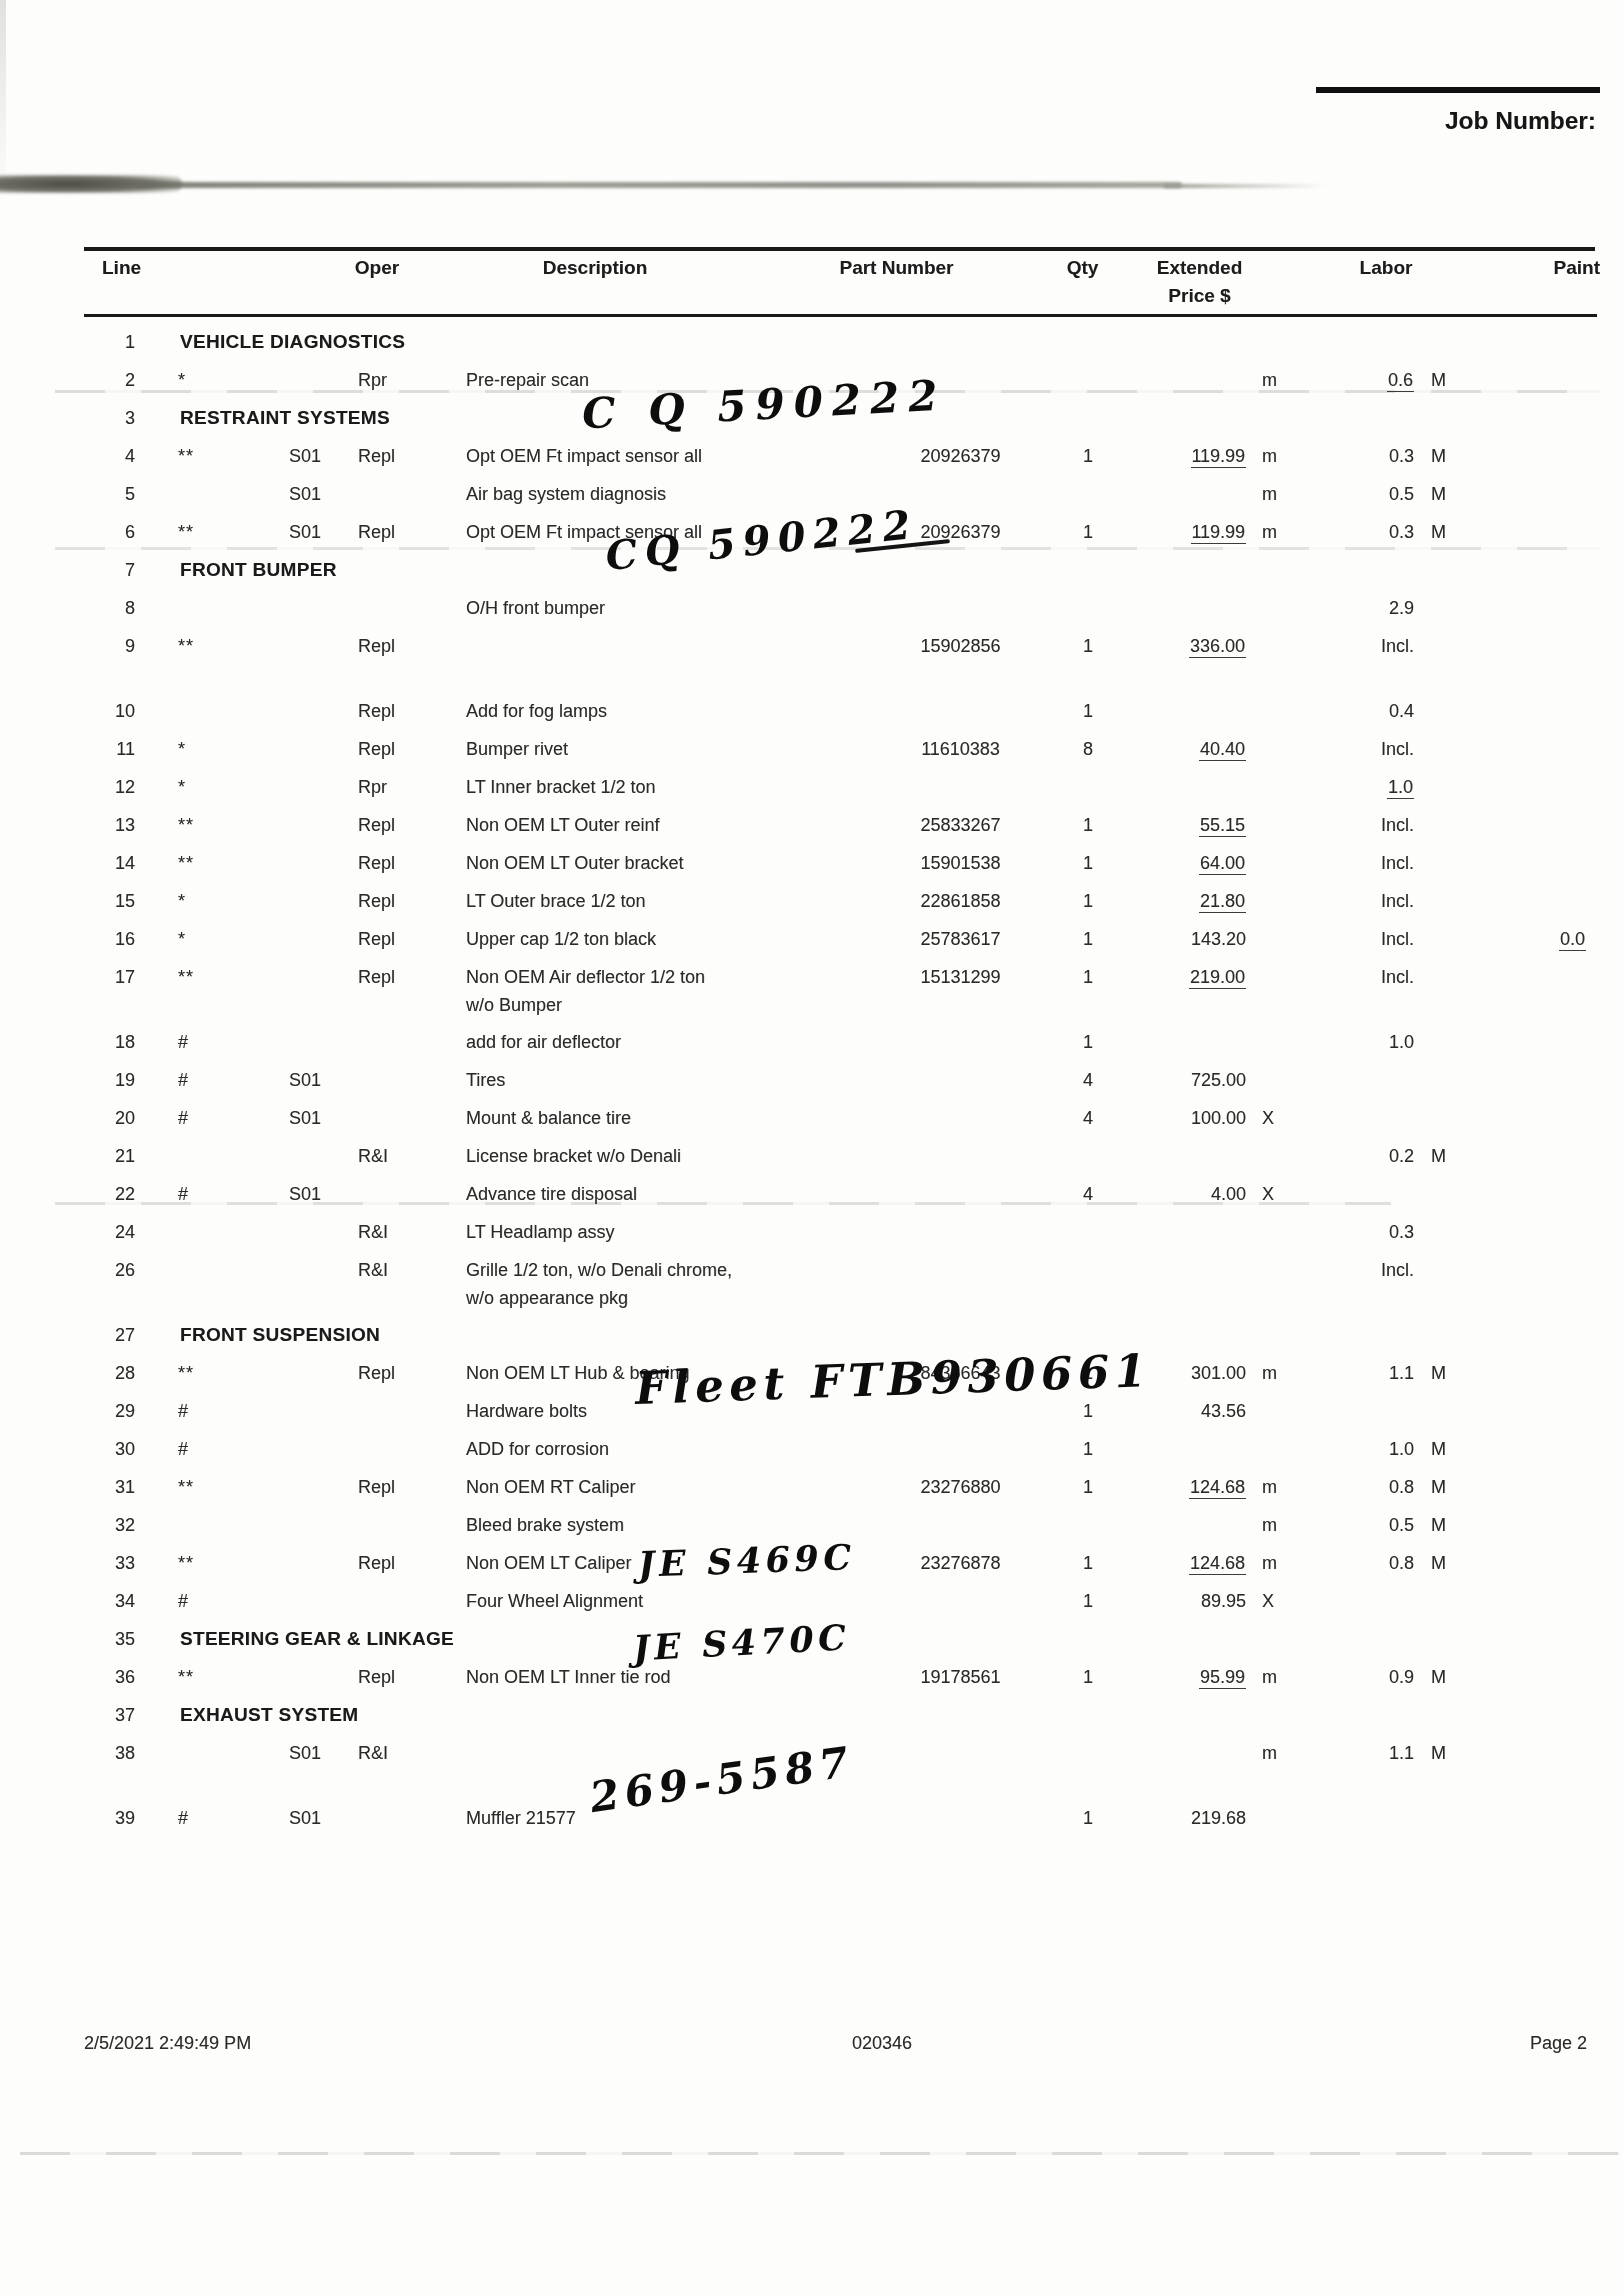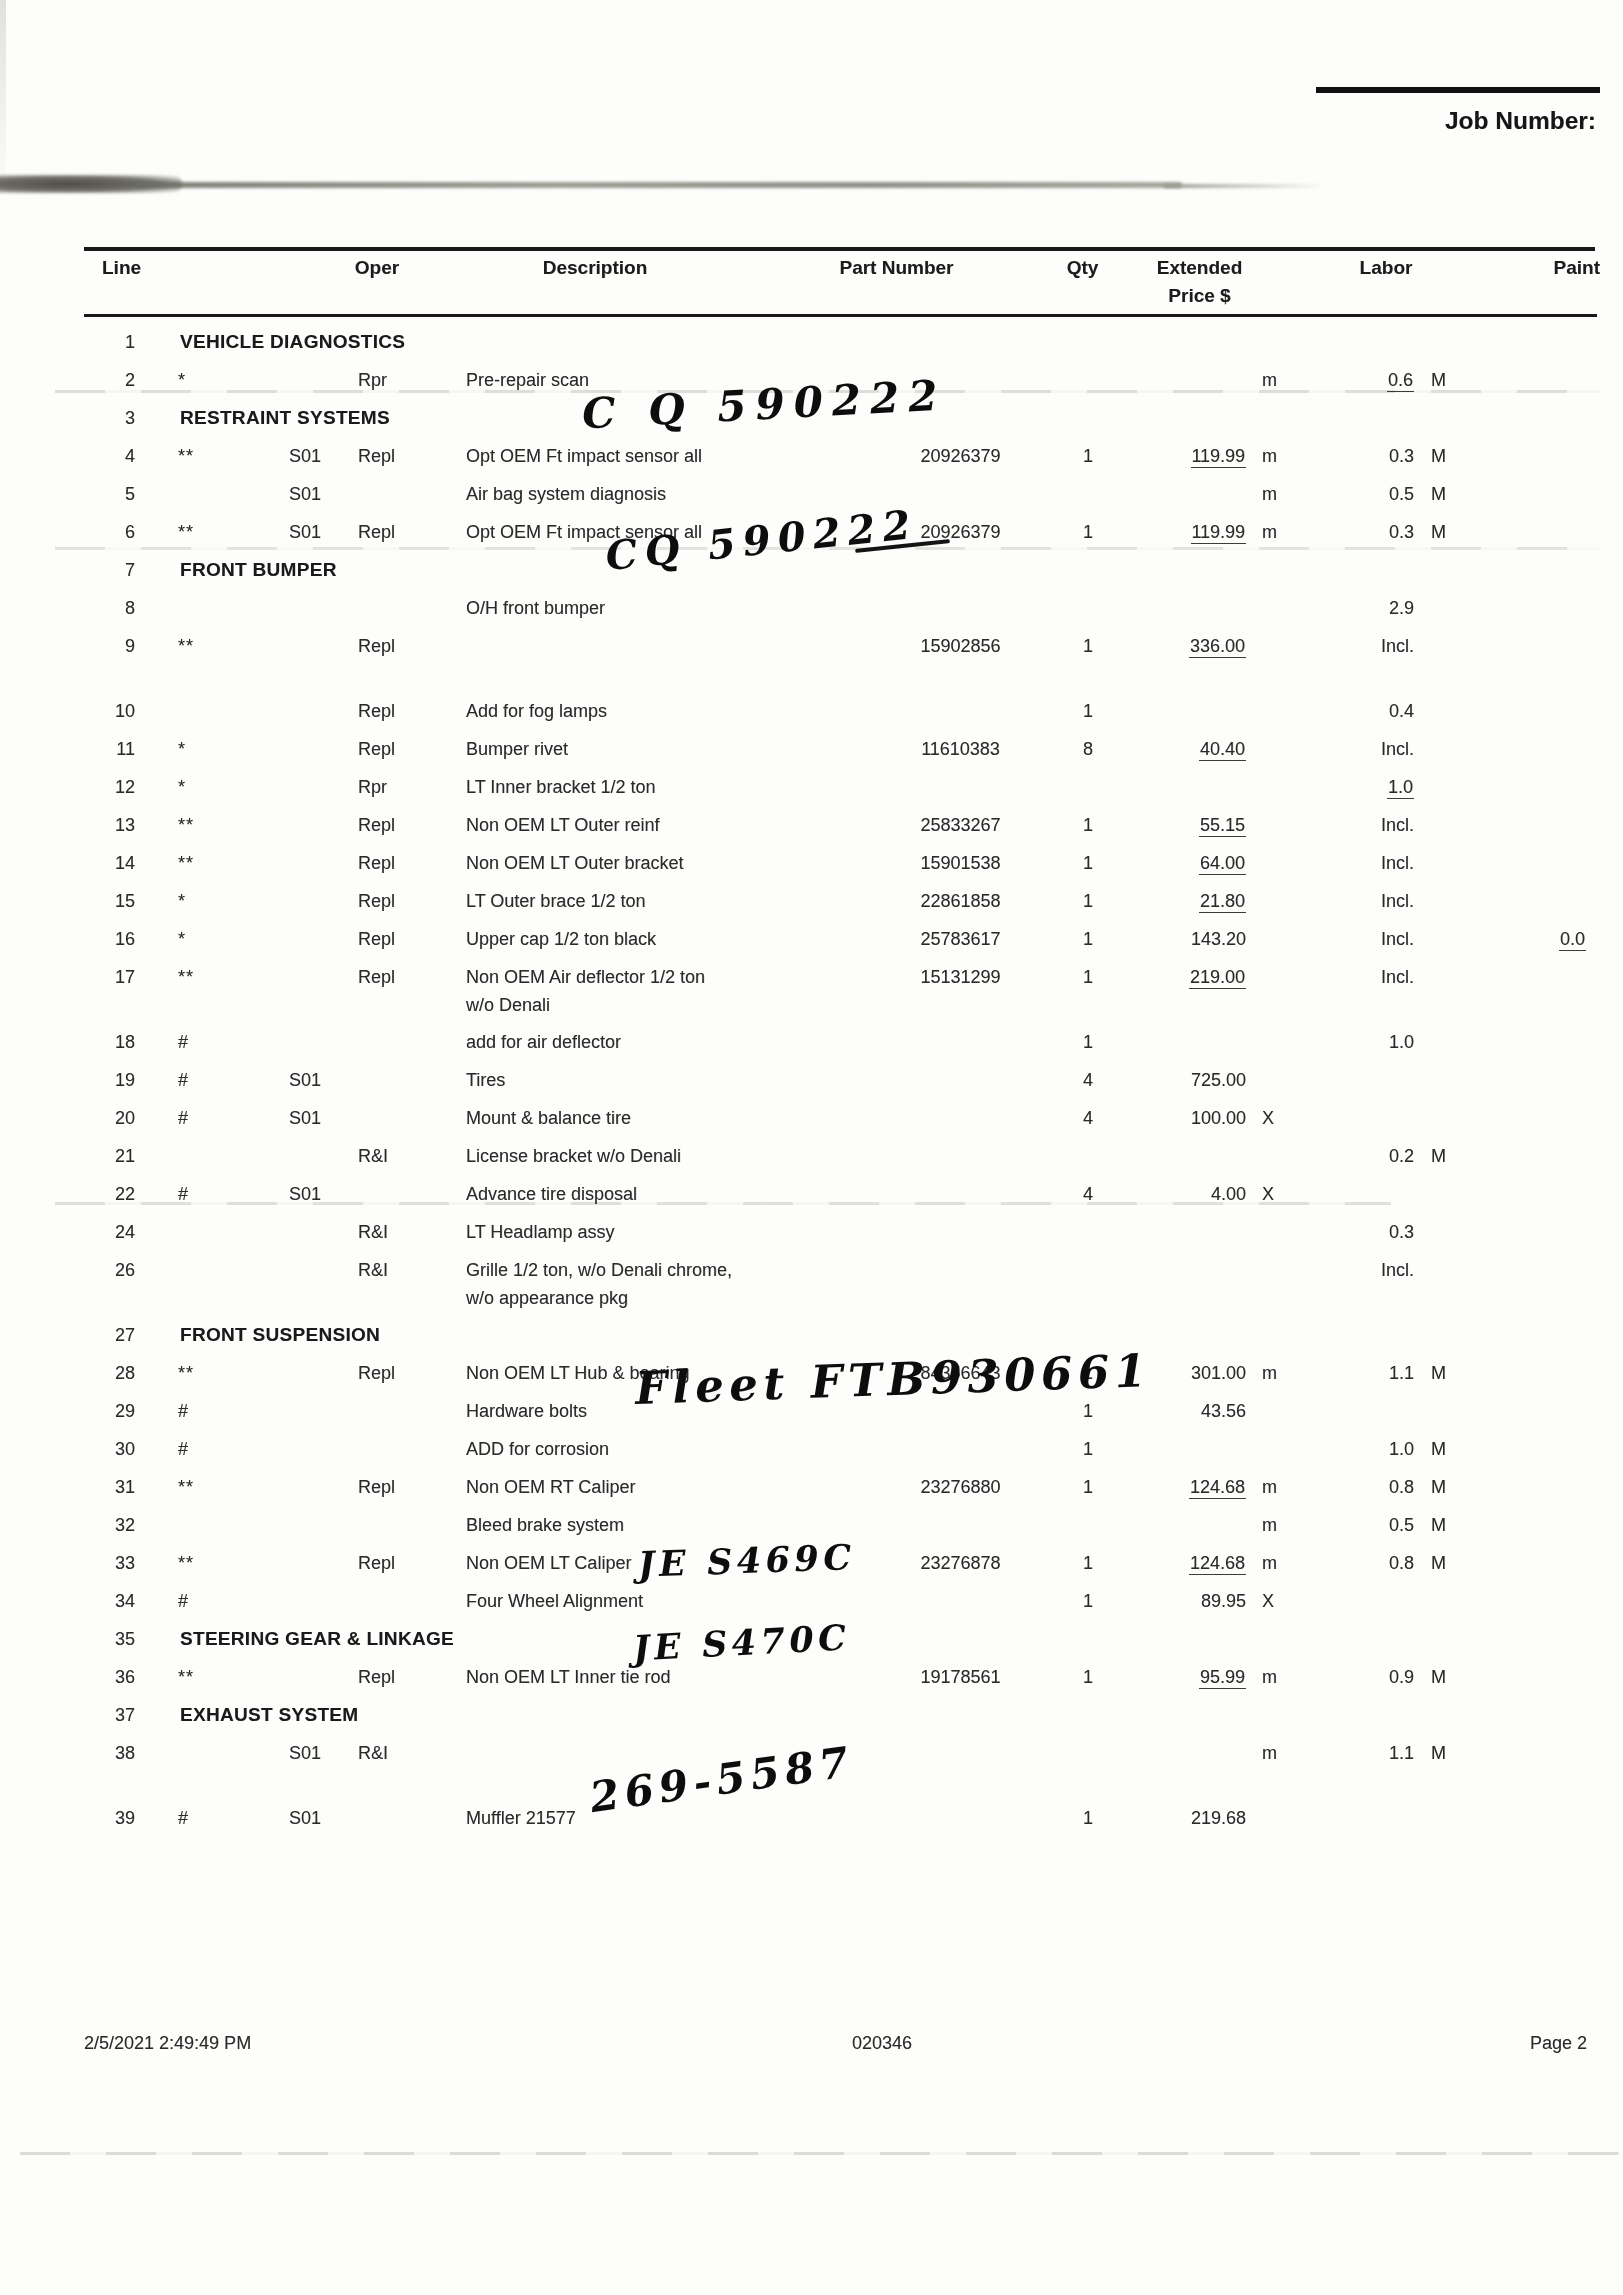--- a/index.html
+++ b/index.html
@@ -282,21 +282,21 @@
         <div class="cell txt c-price"><span>143.20</span></div>
         <div class="cell txt c-labor"><span>Incl.</span></div>
         <div class="cell txt c-paint"><span class="u">0.0</span></div>
       </div>
       <div class="row tall">
         <div class="cell txt c-line">17</div>
         <div class="cell txt c-flag">**</div>
         <div class="cell txt c-oper">Repl</div>
         <div class="cell txt c-desc">
           <div>Non OEM Air deflector 1/2 ton</div>
-          <div>w/o Denali</div>
+          <div>w/o Bumper</div>
         </div>
         <div class="cell txt c-part">15131299</div>
         <div class="cell txt c-qty">1</div>
         <div class="cell txt c-price"><span class="u">219.00</span></div>
         <div class="cell txt c-labor"><span>Incl.</span></div>
       </div>
       <div class="row">
         <div class="cell txt c-line">18</div>
         <div class="cell txt c-flag">#</div>
         <div class="cell txt c-desc">

